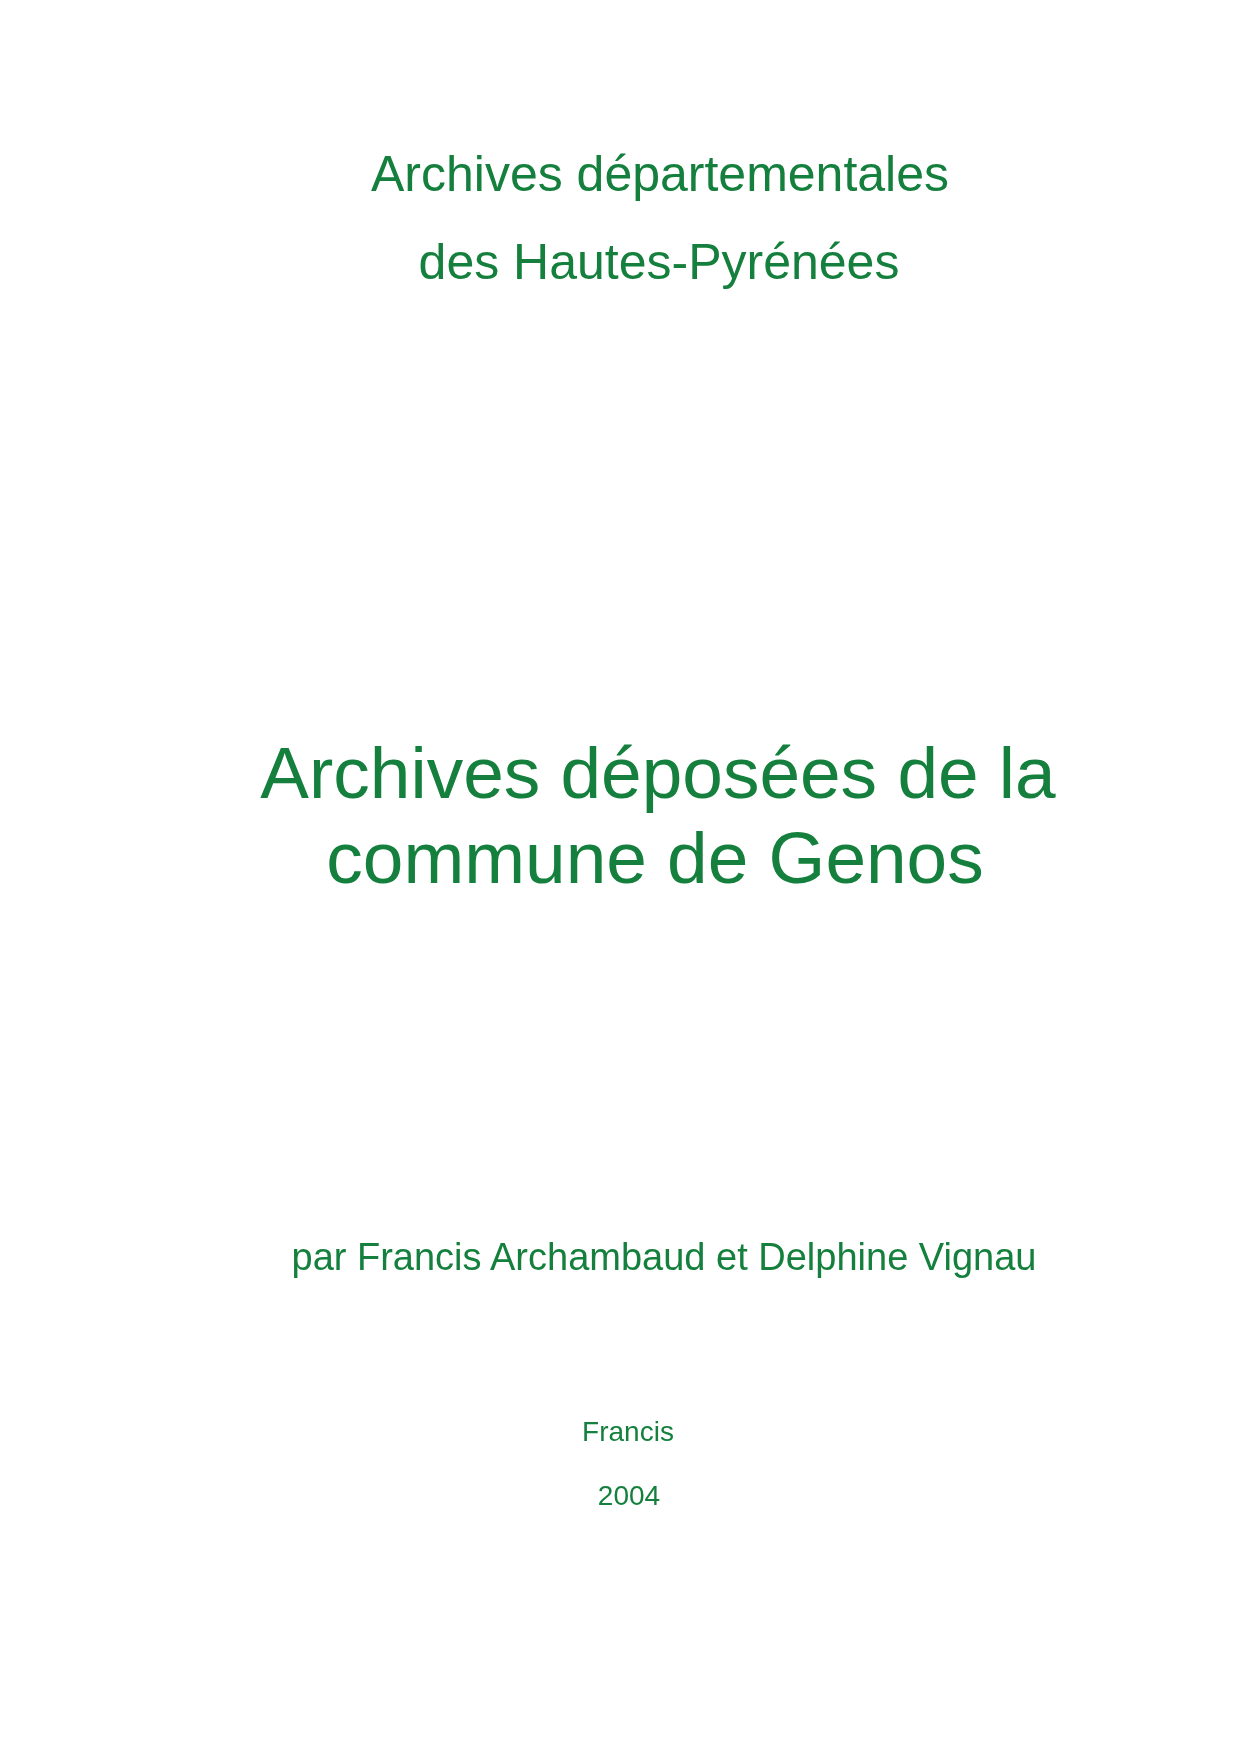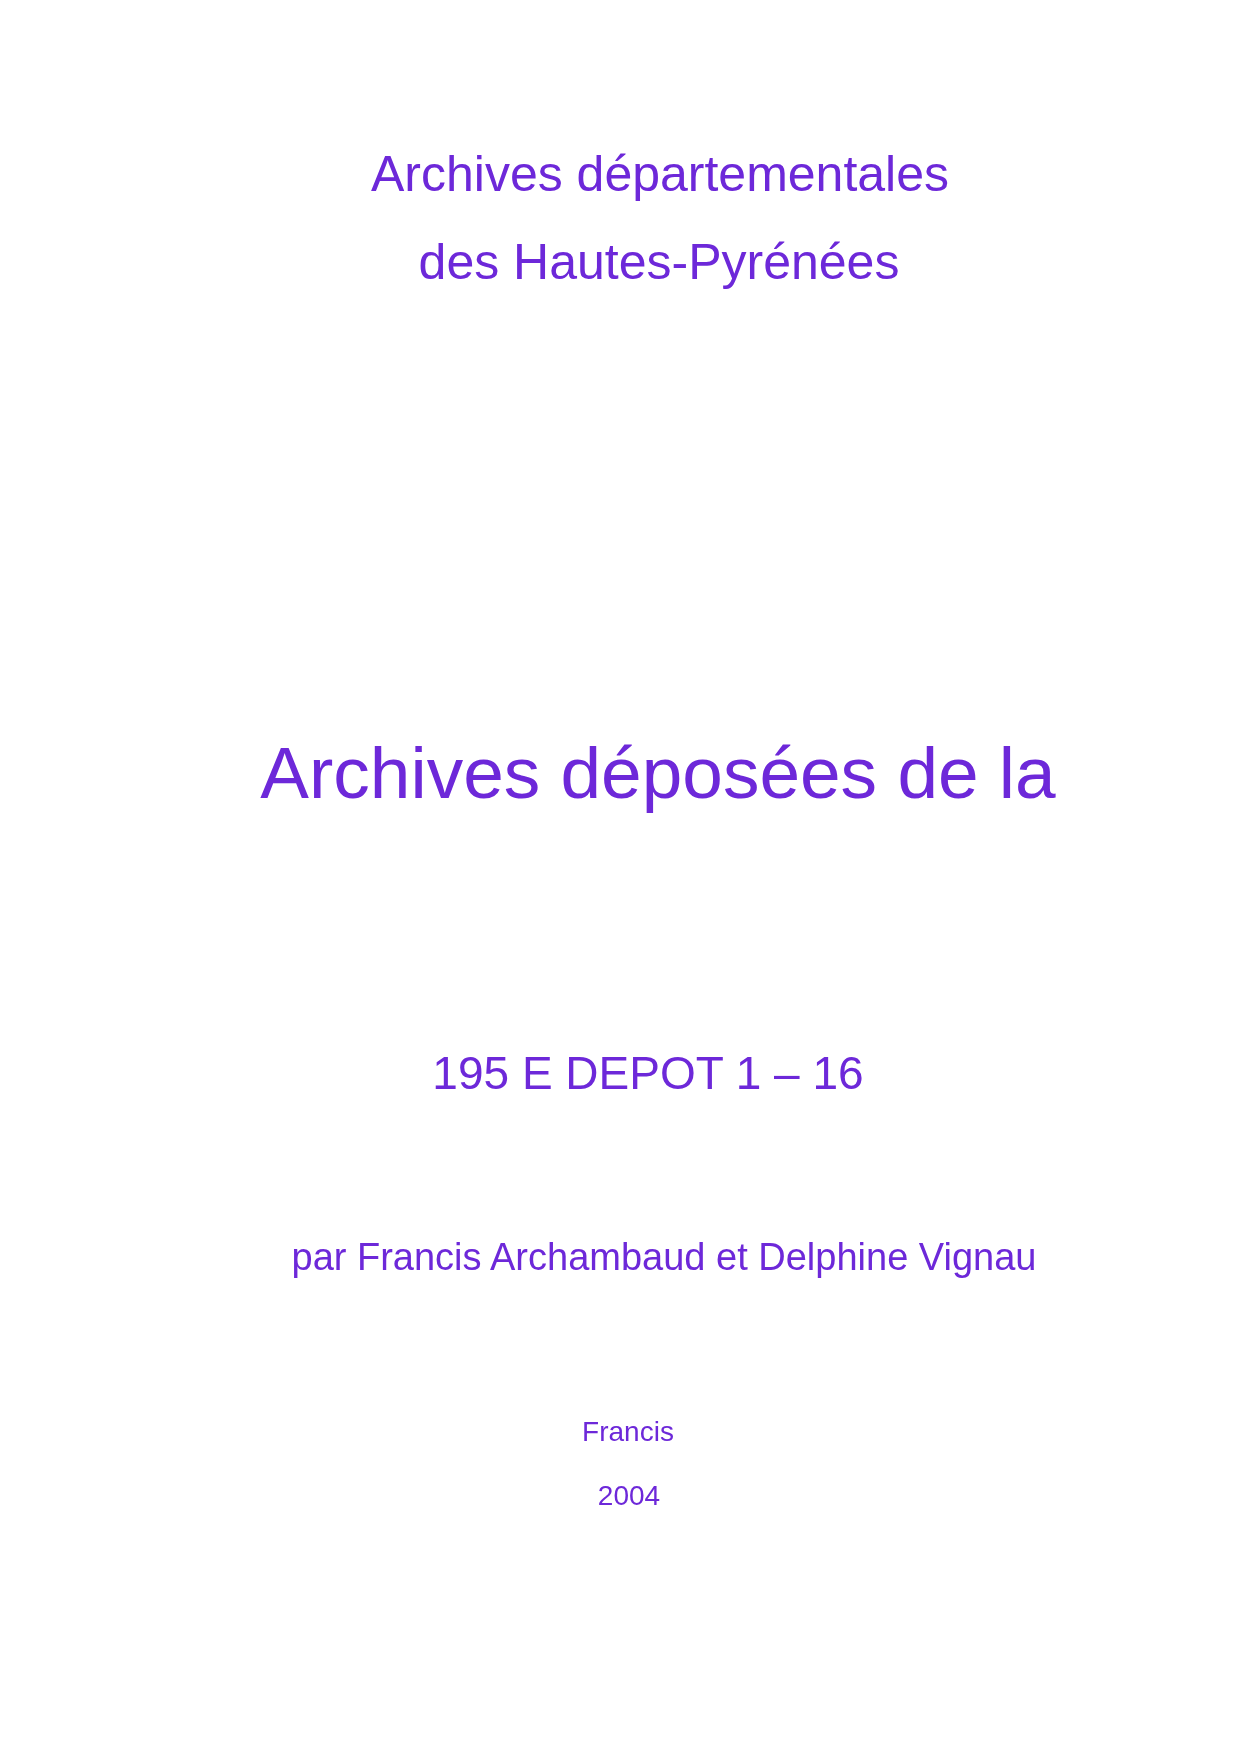--- a/index.html
+++ b/index.html
@@ -21,21 +21,21 @@
       left: 0;
       width: 1239px;
       height: 1754px;
       background: #ffffff;
     }
     .line {
       position: absolute;
       white-space: nowrap;
       transform: translateX(-50%);
       line-height: 1;
-      color: #6d28d9;
+      color: #15803d;
       letter-spacing: 0px;
     }
     .header-line {
       font-size: 50px;
     }
     .title-line {
       font-size: 73px;
     }
     .reference-line {
       font-size: 46px;
@@ -59,22 +59,22 @@
 <body style="background: rgb(255, 255, 255); color: rgb(0, 0, 0);">
 
 <div class="page">
 
   <div class="line header-line hl1">Archives départementales</div>
 
   <div class="line title-line tl1">Archives déposées de la</div>
 
   <div class="line header-line hl2">des Hautes-Pyrénées</div>
 
+  <div class="line title-line tl2">commune de Genos</div>
 
-  <div class="line reference-line ref">195 E DEPOT 1 – 16</div>
 
   <div class="line byline by">par Francis Archambaud et Delphine Vignau</div>
 
   <div class="line footer-line fp">Francis</div>
 
   <div class="line footer-line fy">2004</div>
 
 </div>
 
 </body></html>

